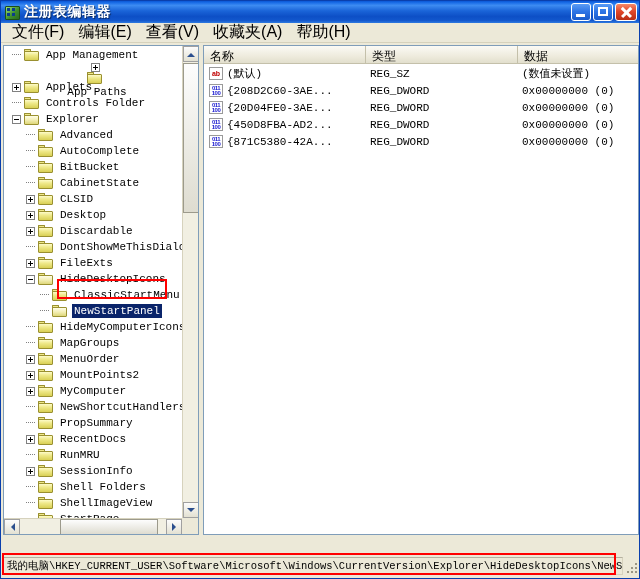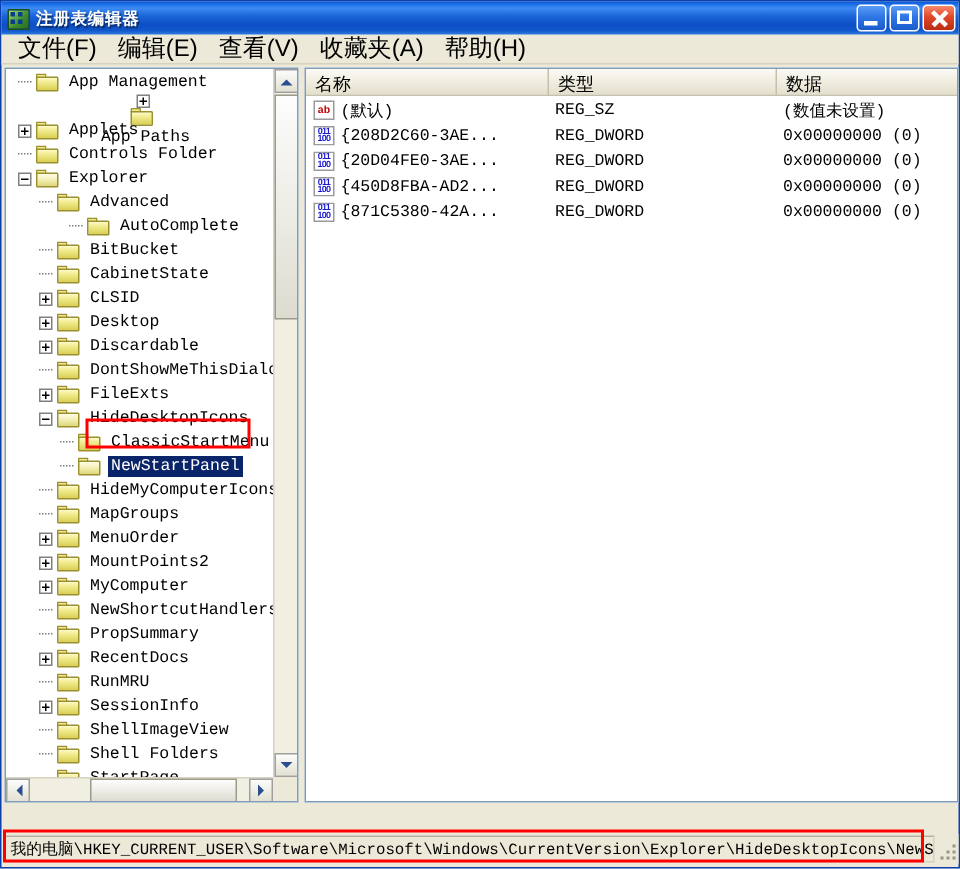--- a/index.html
+++ b/index.html
@@ -48,21 +48,21 @@
     background: linear-gradient(135deg, #9fe37a 0%, #3f8f2e 55%, #2a6a1f 100%);
     border: 1px solid #1d4f15;
     border-radius: 1px;
   }
   .title-icon .ic-dot {
     position: absolute;
     background: #0b3b8c;
   }
   .title-text {
     color: #ffffff;
-    font-size: 11px;
+    font-size: 14px;
     font-weight: bold;
     text-shadow: 1px 1px 1px rgba(0,0,0,0.55);
     letter-spacing: 0.5px;
     white-space: nowrap;
   }
   .win-btns {
     position: absolute;
     right: 2px; top: 2px;
     display: flex;
     gap: 2px;
@@ -469,21 +469,21 @@
             <span class="tlabel">Explorer</span>
           </div>
           <div class="tnode" style="padding-left: 22px;">
             <div class="dashline"></div>
             <div class="folder">
               <div class="ft"></div>
               <div class="fb"></div>
             </div>
             <span class="tlabel">Advanced</span>
           </div>
-          <div class="tnode" style="padding-left: 22px; margin-left: 20px;">
+          <div class="tnode" style="padding-left: 22px;">
             <div class="dashline"></div>
             <div class="folder">
               <div class="ft"></div>
               <div class="fb"></div>
             </div>
             <span class="tlabel">AutoComplete</span>
           </div>
           <div class="tnode" style="padding-left: 22px;">
             <div class="dashline"></div>
             <div class="folder">
@@ -643,29 +643,29 @@
               <div class="fb"></div>
             </div>
             <span class="tlabel">SessionInfo</span>
           </div>
           <div class="tnode" style="padding-left: 22px;">
             <div class="dashline"></div>
             <div class="folder">
               <div class="ft"></div>
               <div class="fb"></div>
             </div>
+            <span class="tlabel">Shell Folders</span>
+          </div>
+          <div class="tnode" style="padding-left: 22px;">
+            <div class="dashline"></div>
+            <div class="folder">
+              <div class="ft"></div>
+              <div class="fb"></div>
+            </div>
             <span class="tlabel">ShellImageView</span>
-          </div>
-          <div class="tnode" style="padding-left: 22px;">
-            <div class="dashline"></div>
-            <div class="folder">
-              <div class="ft"></div>
-              <div class="fb"></div>
-            </div>
-            <span class="tlabel">Shell Folders</span>
           </div>
           <div class="tnode" style="padding-left: 22px;">
             <div class="dashline"></div>
             <div class="folder">
               <div class="ft"></div>
               <div class="fb"></div>
             </div>
             <span class="tlabel">StartPage</span>
           </div>
           <div class="tnode" style="padding-left: 22px;">

